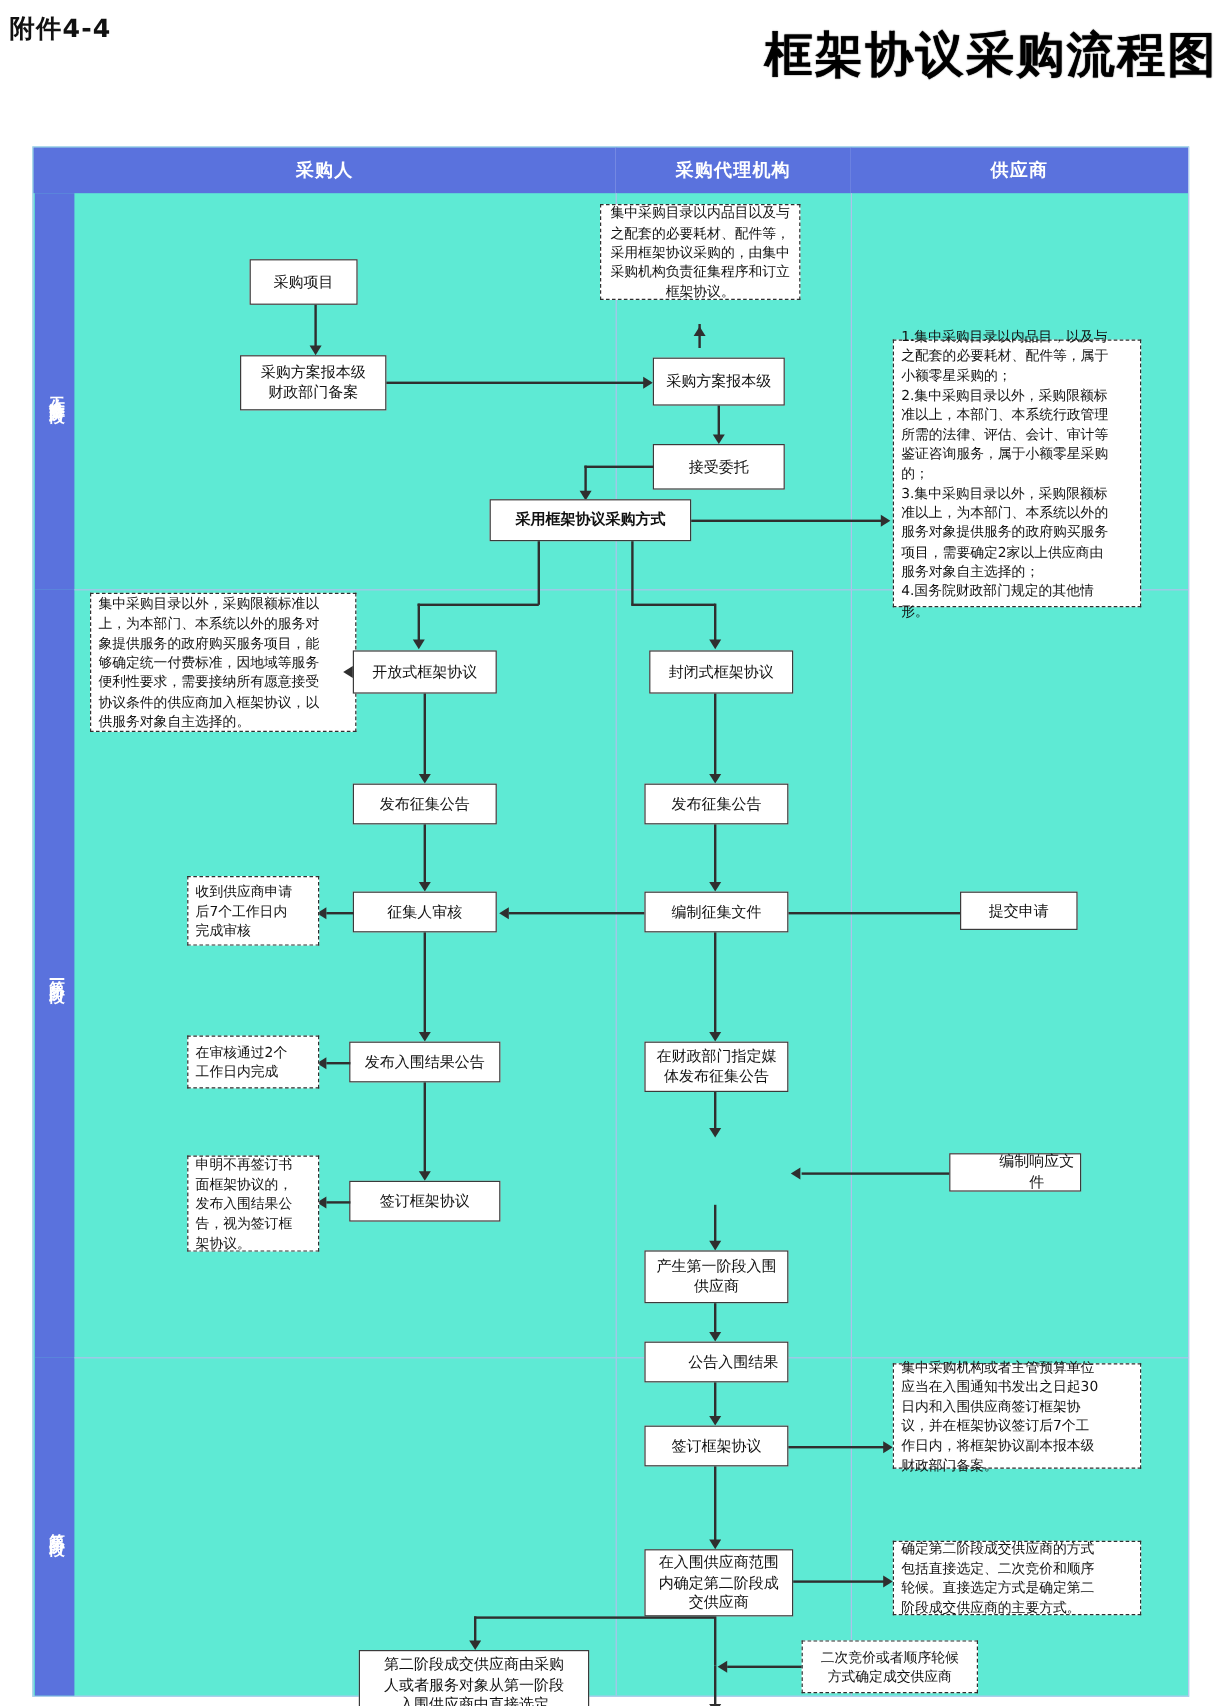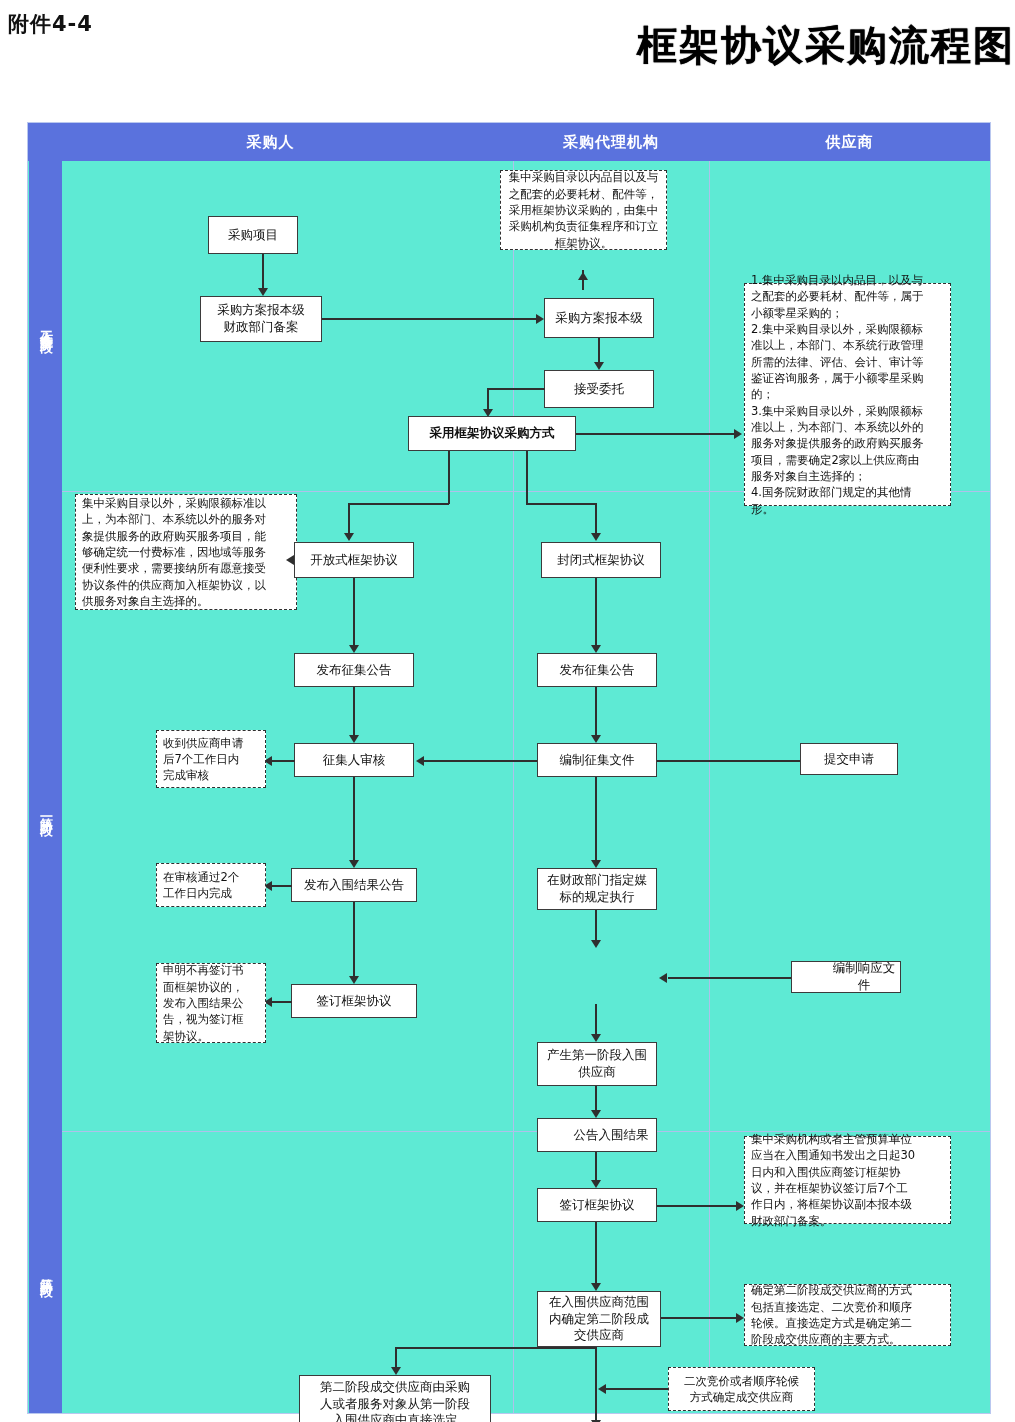--- a/index.html
+++ b/index.html
@@ -273,21 +273,21 @@
   <div class="ln lnv" style="left:567px;top:564px;height:50px;"></div>
   <div class="ar ar-d" style="left:562.5px;top:612px;"></div>
   <div class="node" style="left:509px;top:620px;width:120px;height:34px;">
     <span>编制征集文件</span>
   </div>
 
   <div class="ln lnv" style="left:567px;top:654px;height:85px;"></div>
   <div class="ar ar-d" style="left:562.5px;top:737px;"></div>
   <div class="node" style="left:509px;top:745px;width:120px;height:42px;">
     <span style="white-space:pre-line">在财政部门指定媒
-标的规定执行</span>
+体发布征集公告</span>
   </div>
 
   <div class="ln lnv" style="left:567px;top:787px;height:32px;"></div>
   <div class="ar ar-d" style="left:562.5px;top:817px;"></div>
 
   <div class="node" style="left:763px;top:838px;width:110px;height:32px;padding-left:40px;">
     <span>编制响应文件</span>
   </div>
   <div class="ln lnh" style="left:640px;top:854px;width:123px;"></div>
   <div class="ar ar-l" style="left:631px;top:849.5px;"></div>

